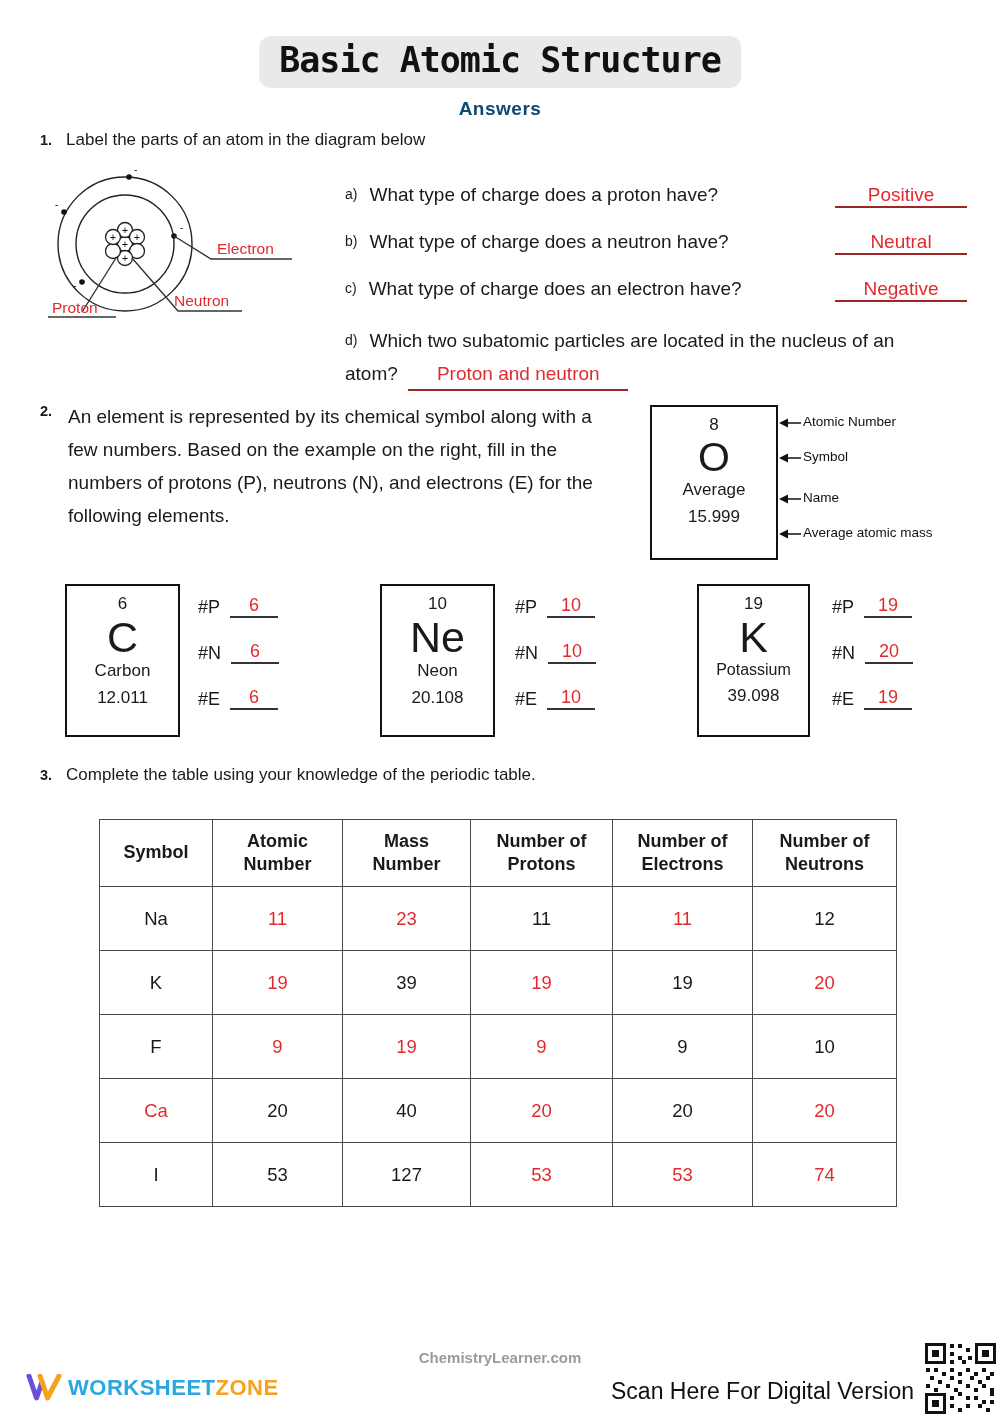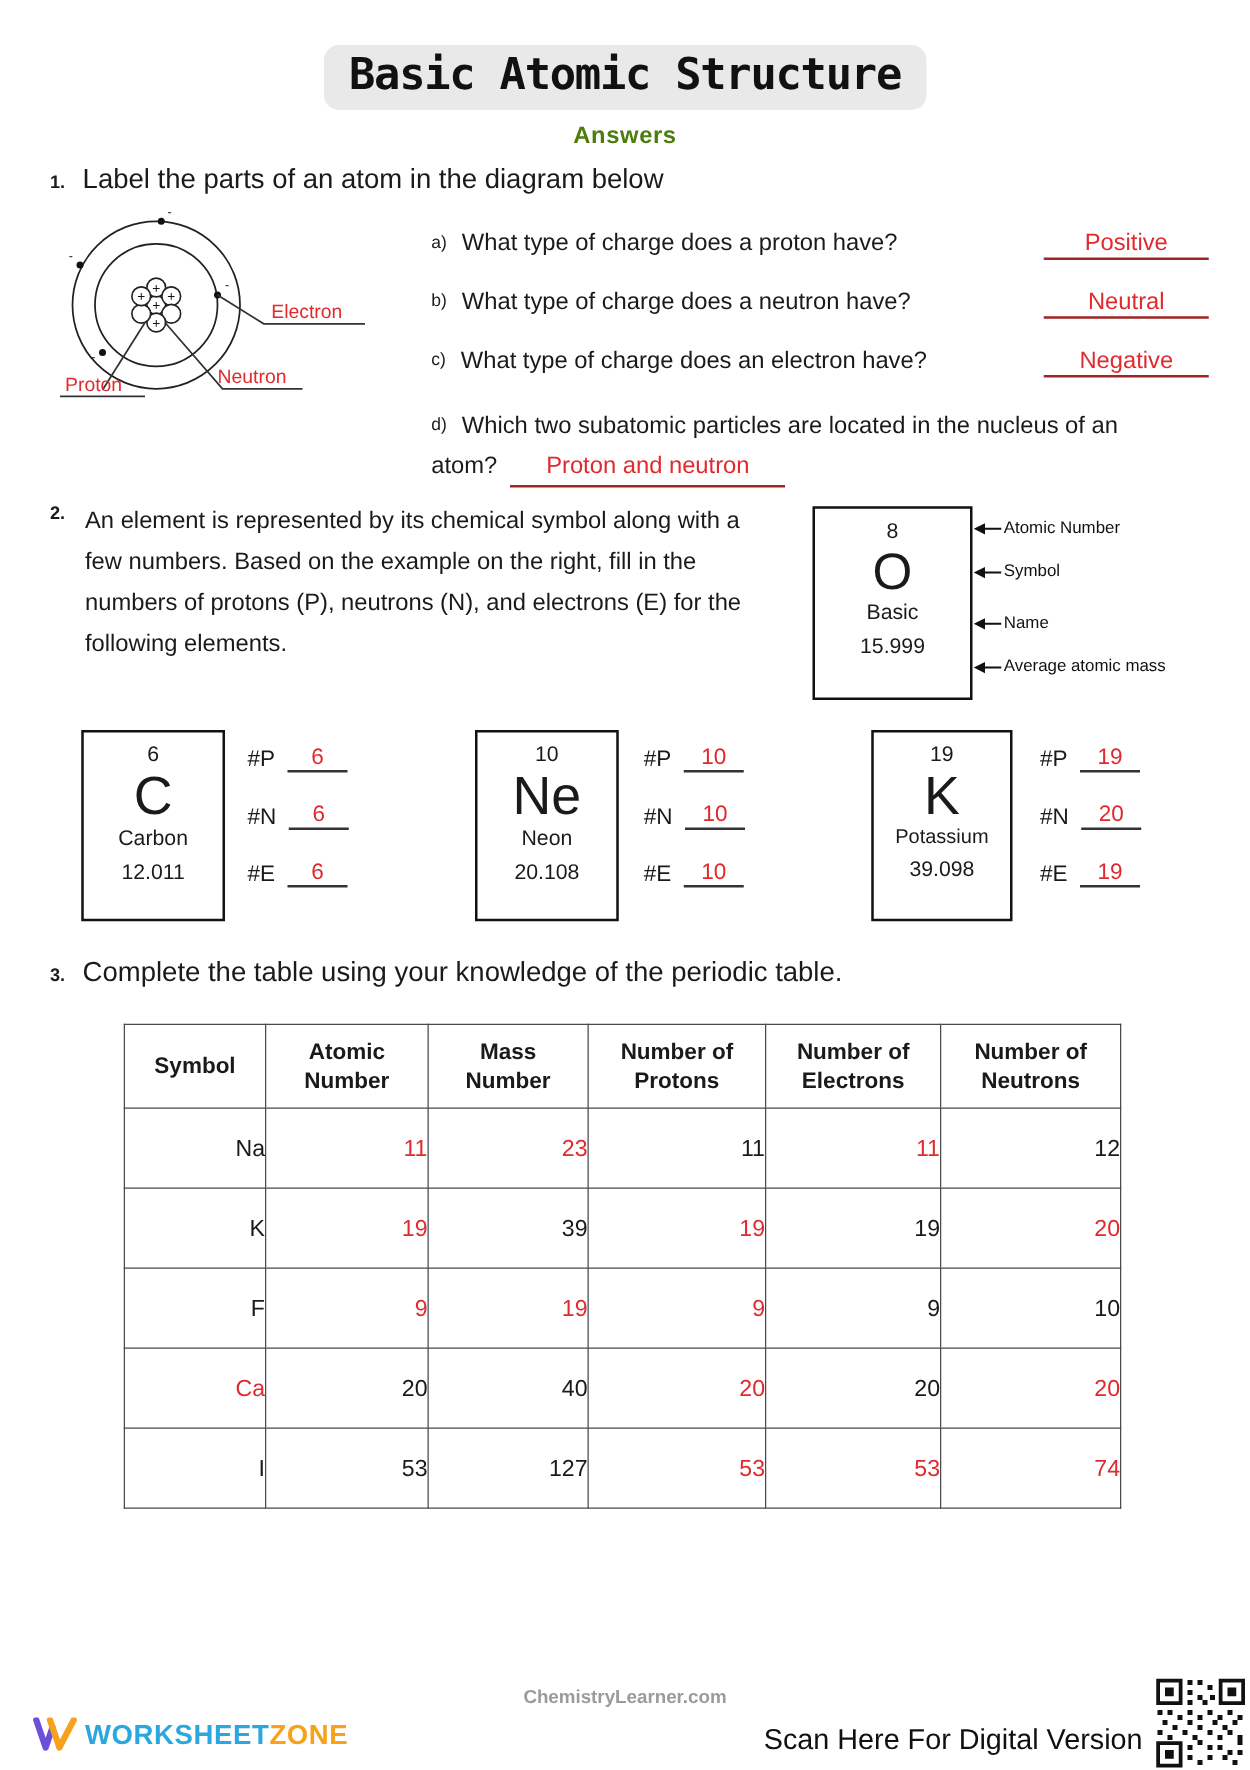--- a/index.html
+++ b/index.html
@@ -15,27 +15,27 @@
   .title-bg {
     position:absolute; left:50%; top:36px; transform:translateX(-50%);
     background:#e9e9e9; border-radius:12px; padding:4px 20px 8px 20px;
   }
   .title {
     font-family:"DejaVu Sans Mono", monospace; font-weight:bold;
     font-size:35px; letter-spacing:-1px; color:#111; white-space:nowrap;
   }
   .answers {
     position:absolute; top:98px; left:0; right:0; text-align:center;
-    color:#4d7c0f; font-size:19px; font-weight:bold; letter-spacing:0.5px;
+    color:#0c4a6e; font-size:19px; font-weight:bold; letter-spacing:0.5px;
   }
 
   
   .q-head { position:absolute; display:flex; align-items:baseline; }
   .qnum { font-size:14.5px; margin-right:14px; font-weight:bold; }
-  .qprompt { font-size:22px; }
+  .qprompt { font-size:17px; }
 
   
   .q1-list { position:absolute; left:345px; top:184px; width:622px; }
   .qrow { display:flex; align-items:baseline; margin-bottom:23px; }
   .qrow-block { display:block; margin-bottom:20px; line-height:31px; width:592px; }
   .qletter { font-size:14px; margin-right:12px; position:relative; top:-2px; }
   .qbody { font-size:19px; }
   .answer-line {
     margin-left:auto; min-width:132px; text-align:center;
     border-bottom:2px solid #a02525; color:#e02a2e;
@@ -69,21 +69,21 @@
     text-align:center; font-size:18px; padding:0 5px; color:#e02a2e;
   }
 
   
   .table-wrap { position:absolute; left:99px; top:819px; }
   table.elements { border-collapse:collapse; table-layout:fixed; }
   table.elements th, table.elements td {
     border:1.5px solid #4a4a4a; text-align:center; vertical-align:middle;
   }
   table.elements th { height:67px; font-size:18px; font-weight:bold; line-height:1.3; padding:0 12px; }
-  table.elements td { height:64px; font-size:18.5px;text-align:right; }
+  table.elements td { height:64px; font-size:18.5px; }
 
   
   .site { position:absolute; top:1349px; left:0; right:0; text-align:center;
           color:#9b9b9b; font-weight:bold; font-size:15px; }
   .logo { position:absolute; left:26px; top:1374px; display:flex; align-items:center; }
   .logo svg { margin-right:6px; }
   .logo-worksheet { color:#2aa7e0; font-weight:bold; font-size:22px; letter-spacing:0.5px; }
   .logo-zone { color:#f6a21d; font-weight:bold; font-size:22px; letter-spacing:0.5px; }
   .scan { position:absolute; right:86px; top:1378px; font-size:23px; color:#101010; }
 
@@ -168,21 +168,21 @@
       <span class="answer-inline">Proton and neutron</span>
     </div>
   </div>
 
   <span class="abs qnum" style="left:40px; top:403px;">2.</span>
   <div class="q2-par">An element is represented by its chemical symbol along with a few numbers. Based on the example on the right, fill in the numbers of protons (P), neutrons (N), and electrons (E) for the following elements.</div>
 
   <div class="elem-box" style="left:650px; top:405px; width:128px; height:155px;">
     <div class="eb-num">8</div>
     <div class="eb-sym" style="font-size:41px;">O</div>
-    <div class="eb-name">Basic</div>
+    <div class="eb-name">Average</div>
     <div class="eb-mass">15.999</div>
   </div>
 
   <svg class="abs" style="left:755px; top:402px;" width="245" height="165" viewBox="0 0 245 165">
     <g stroke="#111" stroke-width="1.5">
       <line x1="46" y1="21" x2="32" y2="21"></line>
       <line x1="46" y1="56" x2="32" y2="56"></line>
       <line x1="46" y1="97" x2="32" y2="97"></line>
       <line x1="46" y1="132" x2="32" y2="132"></line>
     </g>

